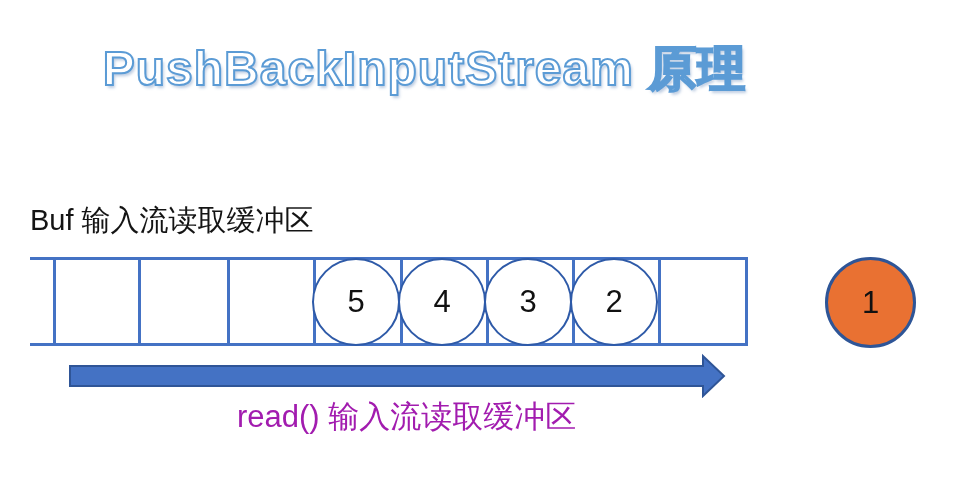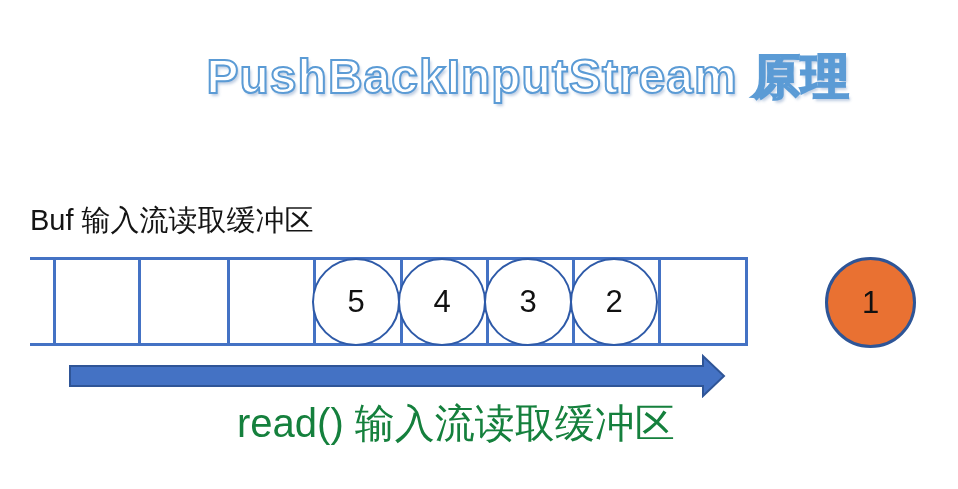--- a/index.html
+++ b/index.html
@@ -2,22 +2,22 @@
 <html><head>
 <meta charset="utf-8">
 <style>
   html,body{margin:0;padding:0;background:#fff;}
   .slide{
     position:relative;width:958px;height:489px;background:#ffffff;overflow:hidden;
     font-family:"Liberation Sans","DejaVu Sans",sans-serif;
   }
   
   .title{
-    position:absolute;left:0;top:30px;width:835px;margin:15px;
-    text-align:right;font-size:48px;font-weight:700;letter-spacing:1px;
+    position:absolute;left:0;top:30px;width:835px;margin:7px;
+    text-align:center;font-size:48px;font-weight:700;letter-spacing:1px;
     color:#ffffff;
     -webkit-text-stroke:2px #5B9BD5;
     text-shadow:2px 3px 3px rgba(110,145,190,0.45);
     white-space:nowrap;
   }
   .buf-label{
     position:absolute;left:30px;top:201px;
     font-size:29px;color:#141414;white-space:nowrap;
   }
   
@@ -42,21 +42,21 @@
   .p0{left:282px}.p1{left:368px}.p2{left:454px}.p3{left:540px}
   .pushback-circle{
     position:absolute;left:825px;top:257px;width:91px;height:91px;box-sizing:border-box;
     border:3px solid #2E5597;border-radius:50%;background:#E97132;
     display:flex;align-items:center;justify-content:center;
     font-size:31px;color:#111111;
   }
   .read-arrow{position:absolute;left:63px;top:352px;}
   .read-label{
     position:absolute;left:237px;top:396px;
-    font-size:40px;color:#15803d;white-space:nowrap;
+    font-size:31px;color:#a21caf;white-space:nowrap;
   }
 </style>
 </head>
 <body>
 
 <div class="slide">
 
   <h1 class="title">PushBackInputStream 原理</h1>
 
   <div class="buf-label">Buf 输入流读取缓冲区</div>

